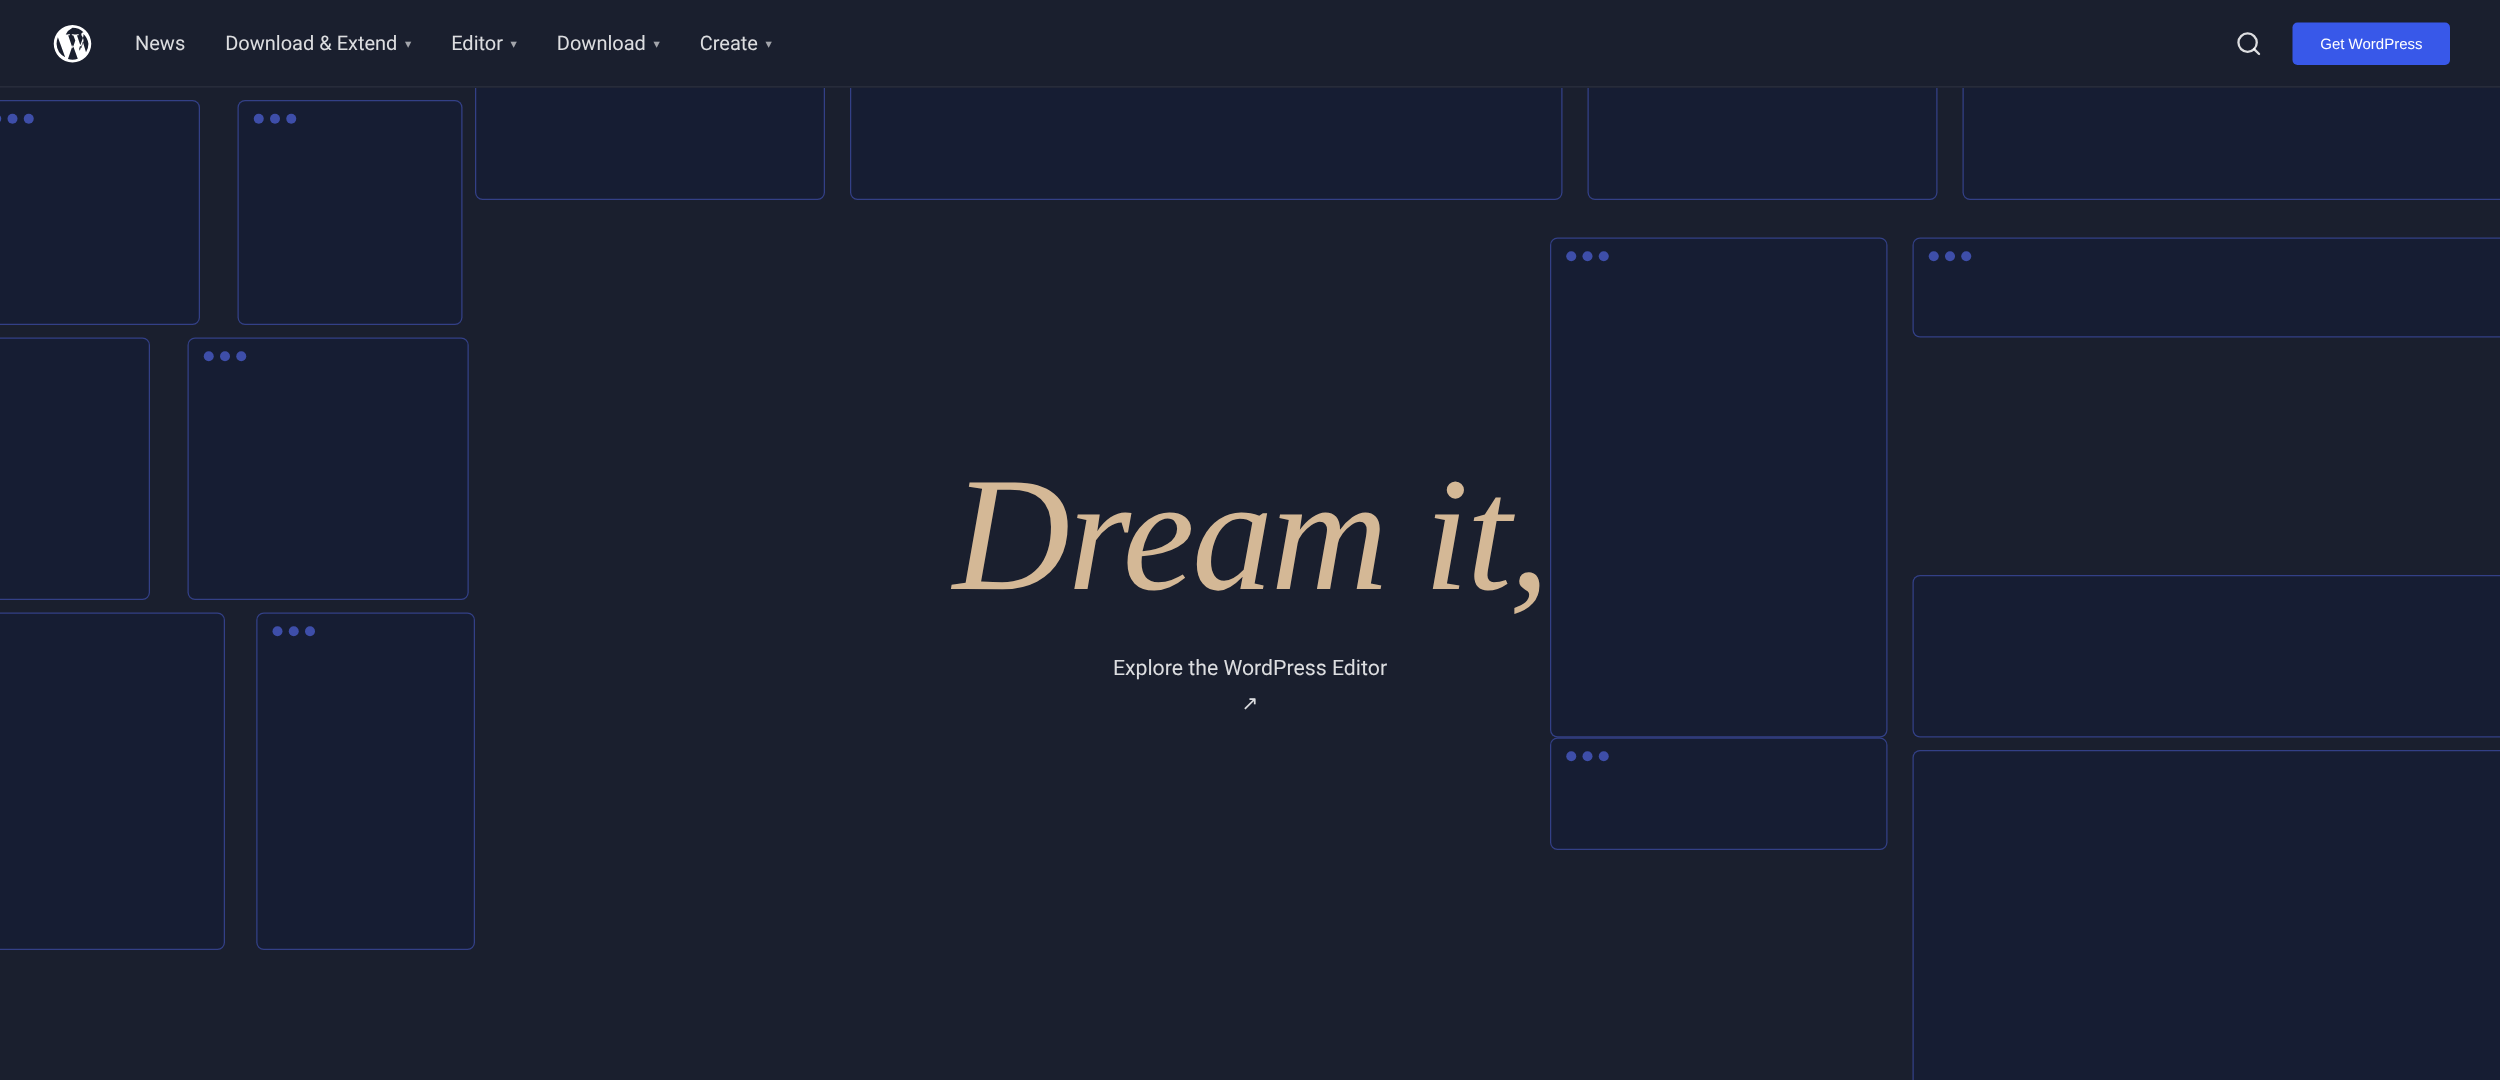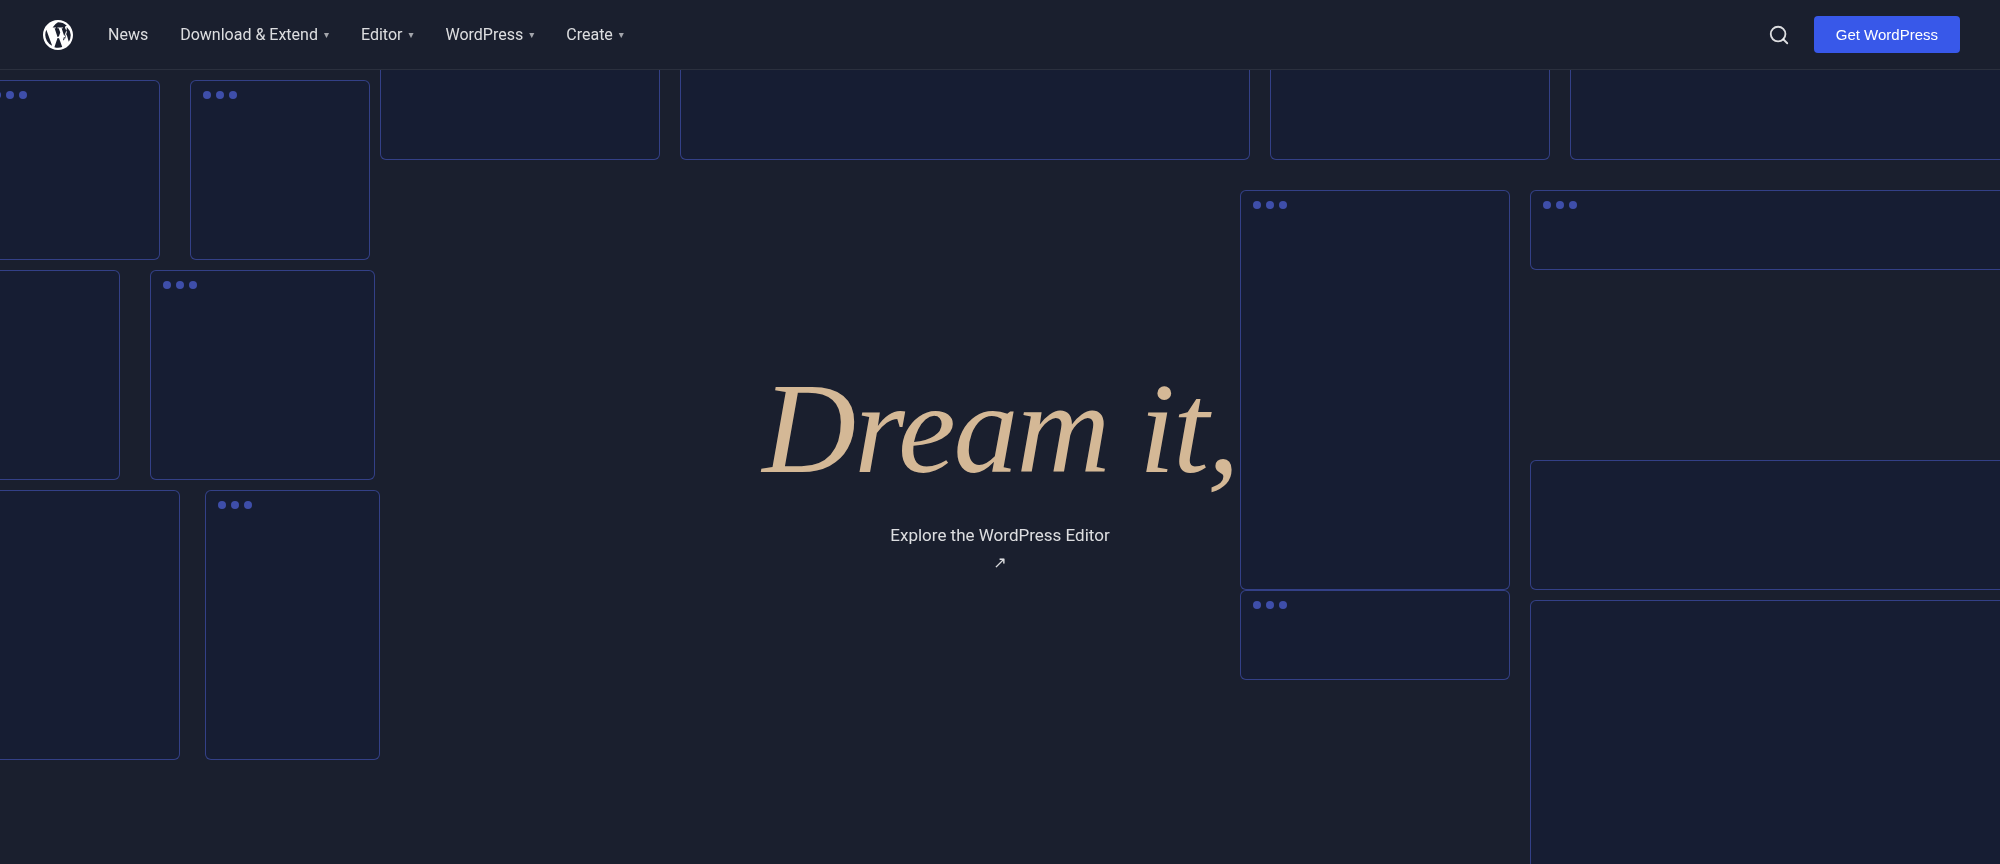--- a/index.html
+++ b/index.html
@@ -77,21 +77,21 @@
       display: flex;
       align-items: center;
     }
 
     .get-wp-btn {
       background-color: #3858e9;
       color: white;
       border: none;
       padding: 10px 22px;
       border-radius: 4px;
-      font-size: 15px;
+      font-size: 12px;
       font-weight: 500;
       cursor: pointer;
       white-space: nowrap;
     }
 
     
     .hero {
       position: absolute;
       top: 70px;
       left: 0;
@@ -220,21 +220,21 @@
     </a>
     <a class="nav-link">
       <span>Download &amp; Extend</span>
       <span class="chevron">▾</span>
     </a>
     <a class="nav-link">
       <span>Editor</span>
       <span class="chevron">▾</span>
     </a>
     <a class="nav-link">
-      <span>WordPress</span>
+      <span>Download</span>
       <span class="chevron">▾</span>
     </a>
     <a class="nav-link">
       <span>Create</span>
       <span class="chevron">▾</span>
     </a>
   </div>
 
   <div class="nav-right">
     <button class="search-icon-btn">

